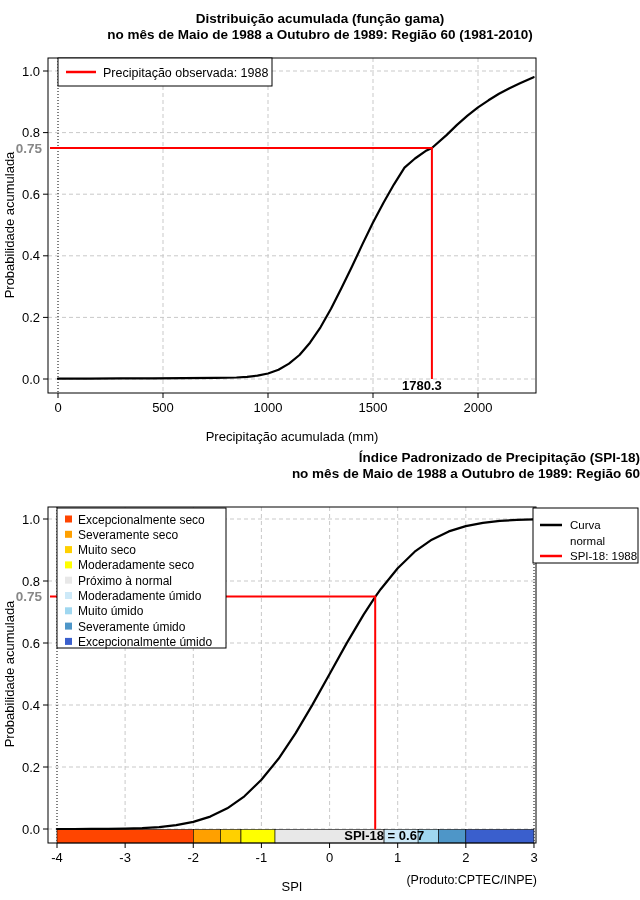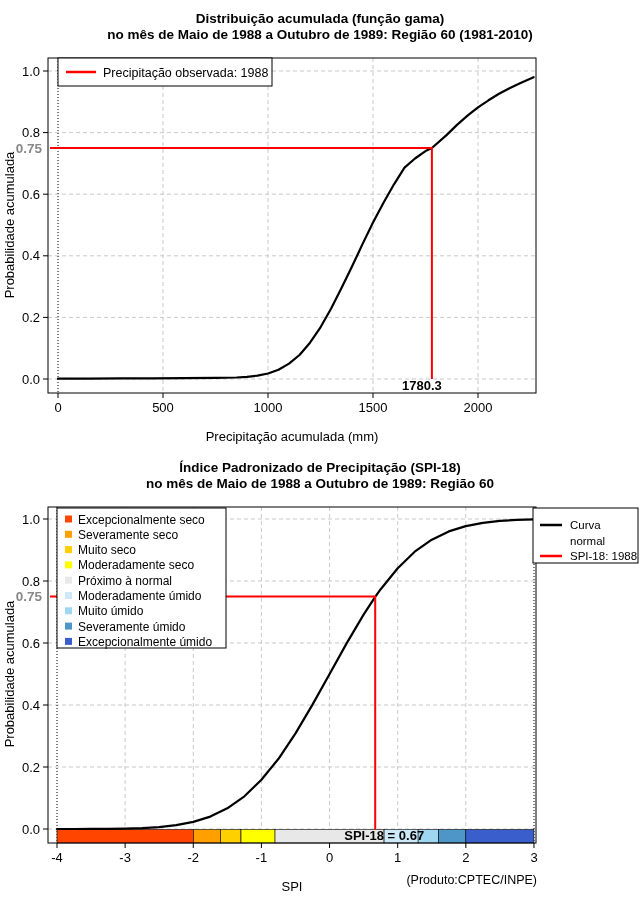--- a/index.html
+++ b/index.html
@@ -57,21 +57,21 @@
       <line x1="478" y1="393" x2="478" y2="398" stroke="#000" stroke-width="1"></line>
       <text x="478.0" y="412" text-anchor="middle" font-size="13">2000</text>
       <text x="292.0" y="441" text-anchor="middle" font-size="13">Precipitação acumulada (mm)</text>
       <text x="14" y="225.0" text-anchor="middle" font-size="13" transform="rotate(-90 14 225.0)">Probabilidade acumulada</text>
       <text x="421.9" y="390" text-anchor="middle" font-size="13" font-weight="bold">1780.3</text>
       <rect x="58" y="58" width="214" height="28" fill="#fff" stroke="#000" stroke-width="1"></rect>
       <line x1="66" y1="72" x2="96" y2="72" stroke="#FF0000" stroke-width="2.5"></line>
       <text x="103" y="76.5" font-size="12.5">Precipitação observada: 1988</text>
     </svg>
 
-  <div class="chart-title" style="top:460px;">
+  <div class="chart-title" style="top:450px;text-align:right;">
     <div>Índice Padronizado de Precipitação (SPI-18)</div>
     <div>no mês de Maio de 1988 a Outubro de 1989: Região 60</div>
   </div>
   <svg id="chart2" class="chart-svg" style="top:455px;" width="640" height="445" viewBox="0 0 640 445">
       <line x1="48" y1="374.0" x2="536" y2="374.0" stroke="#c9c9c9" stroke-width="1" stroke-dasharray="4 3"></line>
       <line x1="48" y1="312.0" x2="536" y2="312.0" stroke="#c9c9c9" stroke-width="1" stroke-dasharray="4 3"></line>
       <line x1="48" y1="250.0" x2="536" y2="250.0" stroke="#c9c9c9" stroke-width="1" stroke-dasharray="4 3"></line>
       <line x1="48" y1="188.0" x2="536" y2="188.0" stroke="#c9c9c9" stroke-width="1" stroke-dasharray="4 3"></line>
       <line x1="48" y1="126.0" x2="536" y2="126.0" stroke="#c9c9c9" stroke-width="1" stroke-dasharray="4 3"></line>
       <line x1="48" y1="64.0" x2="536" y2="64.0" stroke="#c9c9c9" stroke-width="1" stroke-dasharray="4 3"></line>

